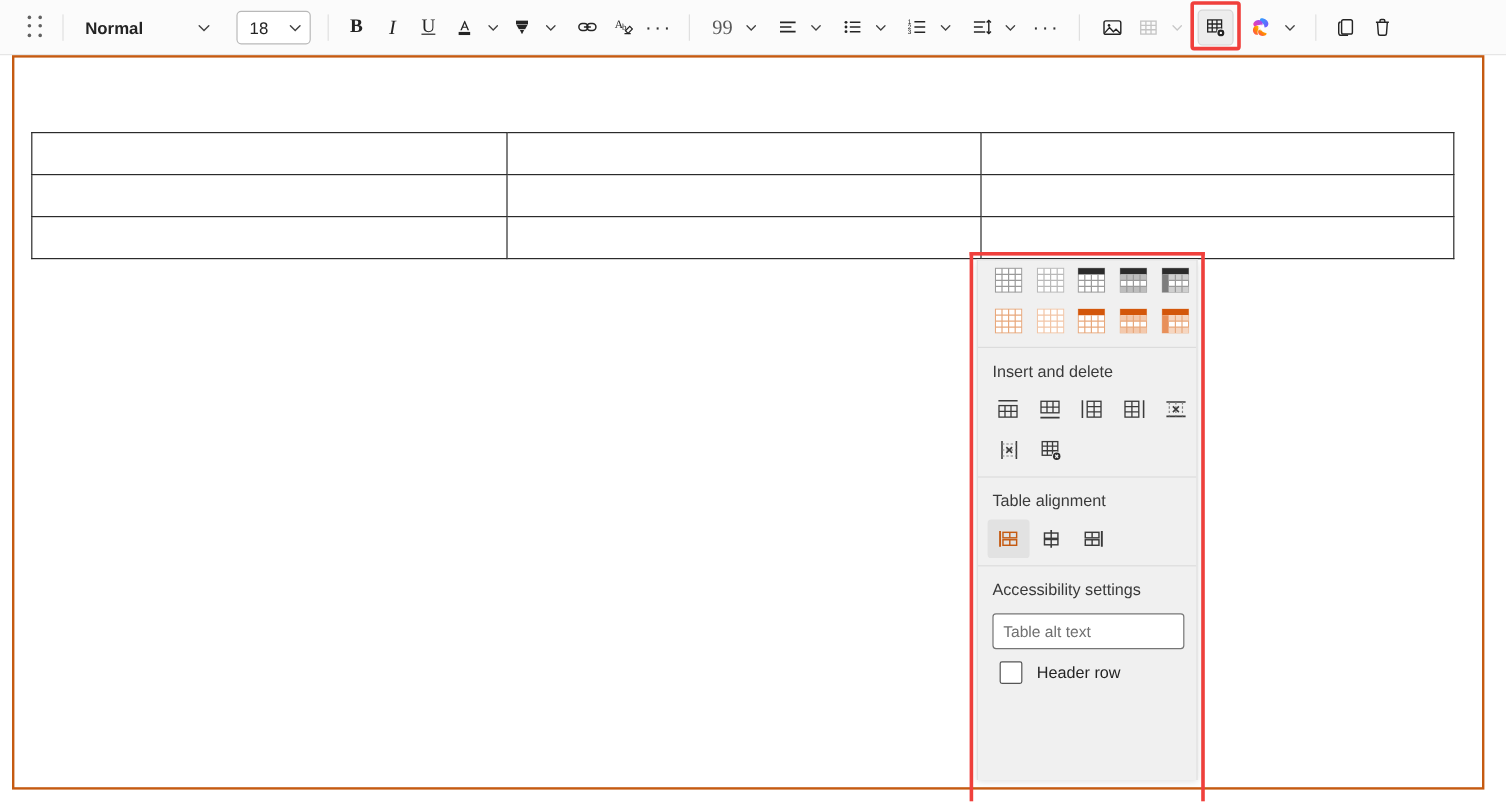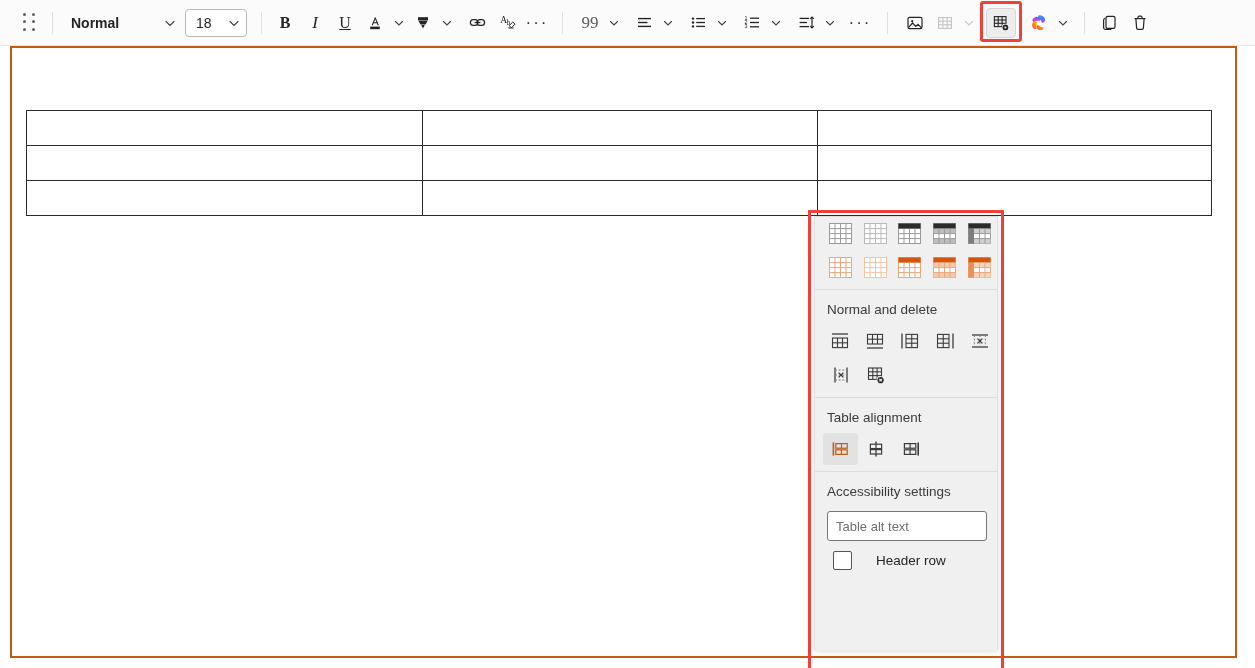--- a/index.html
+++ b/index.html
@@ -26,21 +26,21 @@
   .tb-grip i { width: 3px; height: 3px; border-radius: 50%; background: #616161; display: block; }
   .sep { width: 1px; height: 22px; background: #e0e0e0; margin: 0 8px; flex: none; }
 
   .style-combo {
     display: flex; align-items: center; justify-content: space-between;
     width: 122px; height: 30px; padding: 0 6px 0 10px;
     border-radius: 4px; cursor: pointer; color: #242424; font-size: 14px; font-weight: bold;
   }
   .size-combo {
     display: flex; align-items: center; justify-content: space-between;
-    width: 62px; height: 28px; padding: 0 5px 0 10px; margin-left: 2px;
+    width: 62px; height: 28px; padding: 0 5px 0 10px; margin-left: 14px;
     border: 1px solid #b9b9b9; border-radius: 4px; background: #fff;
     color: #242424; font-size: 14px; cursor: pointer;
   }
   .chev { width: 14px; height: 14px; flex: none; }
   .chev svg { display: block; }
 
   .tbtn {
     width: 30px; height: 30px; border-radius: 4px; cursor: pointer;
     display: flex; align-items: center; justify-content: center; flex: none;
     color: #242424;
@@ -109,21 +109,21 @@
 
   
   .alt-input {
     width: 160px; height: 30px; margin: 4px 0 0 12px;
     border: 1px solid #757575; border-radius: 3px; background: #fff;
     font-family: "Liberation Sans", sans-serif; font-size: 13px;
     color: #a21caf; padding: 0 8px;
   }
   .alt-input::placeholder { color: #707070; }
 
-  .cbrow { display: flex; align-items: center; gap: 24px; padding: 10px 0 0 18px; cursor: pointer; }
+  .cbrow { display: flex; align-items: center; gap: 12px; padding: 10px 0 0 18px; cursor: pointer; }
   .cbox { width: 19px; height: 19px; border: 1.5px solid #555; border-radius: 2px; background: #fff; flex: none; }
   .cblabel { font-size: 13.5px; color: #242424; }
 </style>
 </head>
 <body>
 
 <div class="app">
 
   <div class="toolbar">
 
@@ -520,21 +520,21 @@
           <line x1="11.5" y1="5.7" x2="11.5" y2="20.5" stroke="#e8a87c"></line>
             <line x1="17" y1="5.7" x2="17" y2="20.5" stroke="#e8a87c"></line>
           <line x1="6" y1="10.6" x2="22.5" y2="10.6" stroke="#e8a87c"></line>
             <line x1="6" y1="15.6" x2="22.5" y2="15.6" stroke="#e8a87c"></line>
         </svg>
       </div>
     </div>
 
     <div class="sect-div"></div>
 
-    <div class="sect-title">Normal and delete</div>
+    <div class="sect-title">Insert and delete</div>
 
     <div class="icon-row">
       <div class="icon-cell">
         <svg width="22" height="20" viewBox="0 0 22 20">
           <line x1="3" y1="3" x2="19" y2="3" stroke="#3b3b3b" stroke-width="1.3"></line>
           <rect x="3.5" y="7" width="15" height="9.6" fill="none" stroke="#3b3b3b" stroke-width="1.1"></rect>
           <line x1="3.5" y1="11.8" x2="18.5" y2="11.8" stroke="#3b3b3b" stroke-width="1.1"></line>
           <line x1="8.5" y1="7" x2="8.5" y2="16.6" stroke="#3b3b3b" stroke-width="1.1"></line>
           <line x1="13.5" y1="7" x2="13.5" y2="16.6" stroke="#3b3b3b" stroke-width="1.1"></line>
         </svg>

